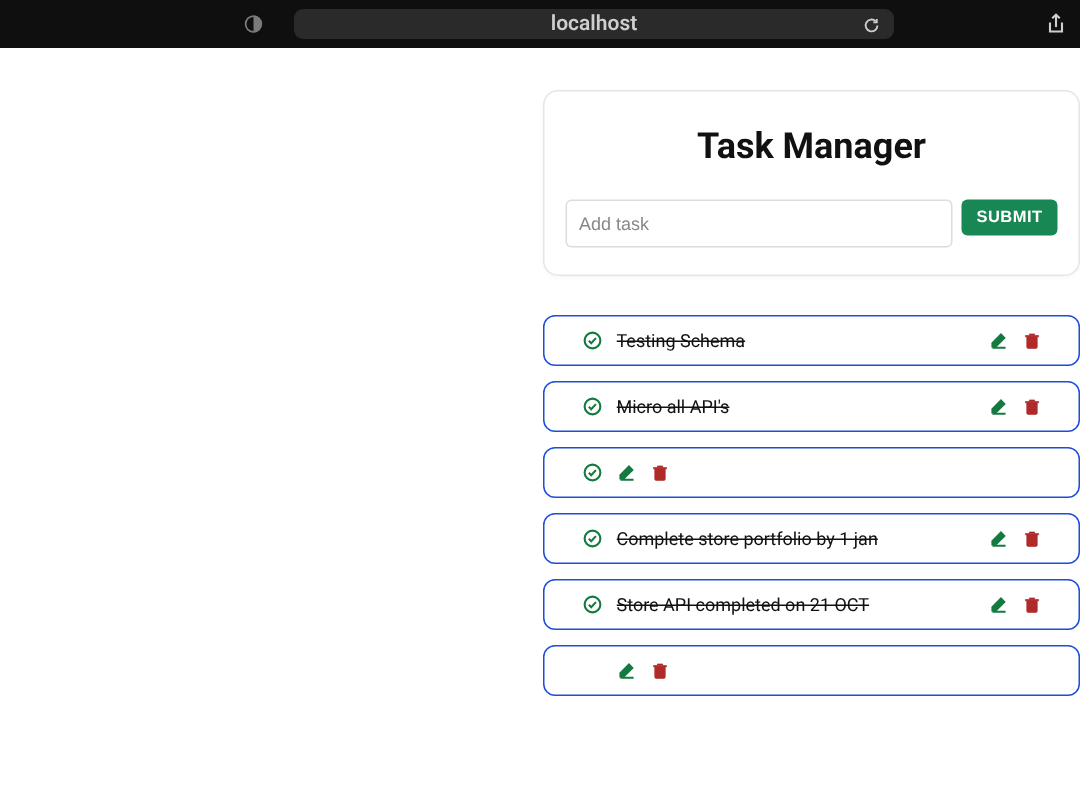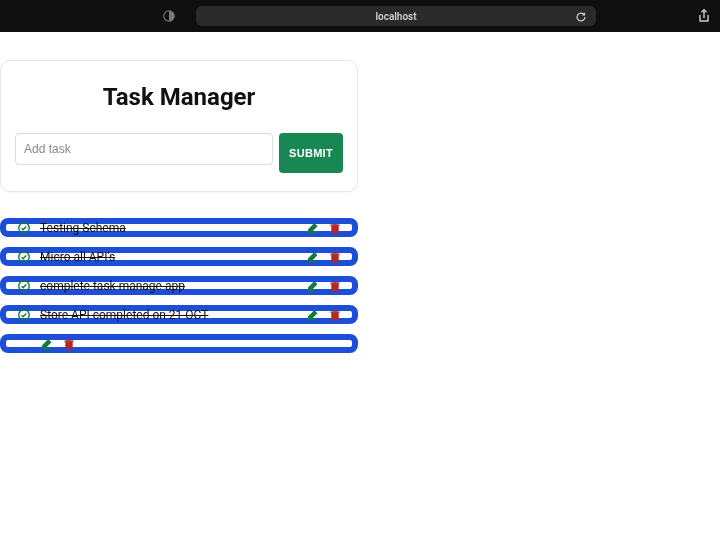--- a/index.html
+++ b/index.html
@@ -36,21 +36,21 @@
       right: 124px;
       top: 50%;
       transform: translateY(-50%);
       background: #2a2a2a;
       height: 20px;
       border-radius: 6px;
       display: flex;
       align-items: center;
       justify-content: center;
       color: #cfcfcf;
-      font-size: 10px;
+      font-size: 14px;
       font-weight: 600;
     }
     .chrome-reload {
       position: absolute;
       right: 132px;
       top: 50%;
       transform: translateY(-50%);
       width: 14px;
       height: 14px;
     }
@@ -62,21 +62,21 @@
       width: 16px;
       height: 16px;
     }
     .chrome-reload svg, .chrome-share svg { width: 100%; height: 100%; }
     .page {
       width: 100%;
       height: calc(100% - 32px);
       background: #fff;
       display: flex;
       flex-direction: column;
-      align-items: flex-start;
+      align-items: flex-end;
       padding-top: 28px;
     }
     .card {
       width: 358px;
       border: 1px solid #e2e6ea;
       border-radius: 10px;
       padding: 22px 14px 18px 14px;
       box-shadow: 0 1px 3px rgba(0,0,0,0.03);
     }
     .card h1 {
@@ -104,37 +104,37 @@
     .task-input::placeholder { color: #888; }
     .submit-btn {
       background: #198754;
       color: #fff;
       border: none;
       border-radius: 4px;
       padding: 0 10px;
       font-size: 11px;
       font-weight: 700;
       letter-spacing: 0.3px;
-      height: 40px;
+      height: 24px;
       cursor: pointer;
     }
     .task-list {
       width: 358px;
       margin-top: 26px;
       display: flex;
       flex-direction: column;
       gap: 10px;
     }
     .task-item {
-      border: 6px solid #1d4ed8;
+      border: 1px solid #1d4ed8;
       border-radius: 8px;
-      height: 19px;
-      display: flex;
-      align-items: center;
-      padding: 0 10px;
+      height: 34px;
+      display: flex;
+      align-items: center;
+      padding: 0 24px;
       gap: 8px;
     }
     .check-wrap {
       width: 16px;
       height: 16px;
       display: flex;
       align-items: center;
       justify-content: center;
       flex-shrink: 0;
     }
@@ -249,21 +249,44 @@
           </div>
         </div>
       </div>
       <div class="task-item">
         <div class="check-wrap">
           <svg viewBox="0 0 16 16" fill="none" stroke="#16793f" stroke-width="1.6">
             <circle cx="8" cy="8" r="6"></circle>
             <path d="M5.2 8.2l1.8 1.8 3.6-3.8"></path>
           </svg>
         </div>
-        <div class="task-text done">complete task manage app</div>
+        <div class="actions">
+          <div class="edit-btn">
+            <svg viewBox="0 0 16 16" fill="none" stroke="#16793f" stroke-width="1.6">
+              <path d="M3 12.5V10l6.5-6.5 2.5 2.5L5.5 12.5H3z" fill="#16793f"></path>
+              <path d="M3 13.5h10"></path>
+            </svg>
+          </div>
+          <div class="delete-btn">
+            <svg viewBox="0 0 16 16" fill="#b02a2a" stroke="#b02a2a" stroke-width="0.5">
+              <path d="M4 5h8v8a1 1 0 0 1-1 1H5a1 1 0 0 1-1-1V5z"></path>
+              <path d="M3 4.2h10v1H3z"></path>
+              <path d="M6 3h4v1H6z"></path>
+            </svg>
+          </div>
+        </div>
+      </div>
+      <div class="task-item">
+        <div class="check-wrap">
+          <svg viewBox="0 0 16 16" fill="none" stroke="#16793f" stroke-width="1.6">
+            <circle cx="8" cy="8" r="6"></circle>
+            <path d="M5.2 8.2l1.8 1.8 3.6-3.8"></path>
+          </svg>
+        </div>
+        <div class="task-text done">Complete store portfolio by 1 jan</div>
         <div class="actions">
           <div class="edit-btn">
             <svg viewBox="0 0 16 16" fill="none" stroke="#16793f" stroke-width="1.6">
               <path d="M3 12.5V10l6.5-6.5 2.5 2.5L5.5 12.5H3z" fill="#16793f"></path>
               <path d="M3 13.5h10"></path>
             </svg>
           </div>
           <div class="delete-btn">
             <svg viewBox="0 0 16 16" fill="#b02a2a" stroke="#b02a2a" stroke-width="0.5">
               <path d="M4 5h8v8a1 1 0 0 1-1 1H5a1 1 0 0 1-1-1V5z"></path>

